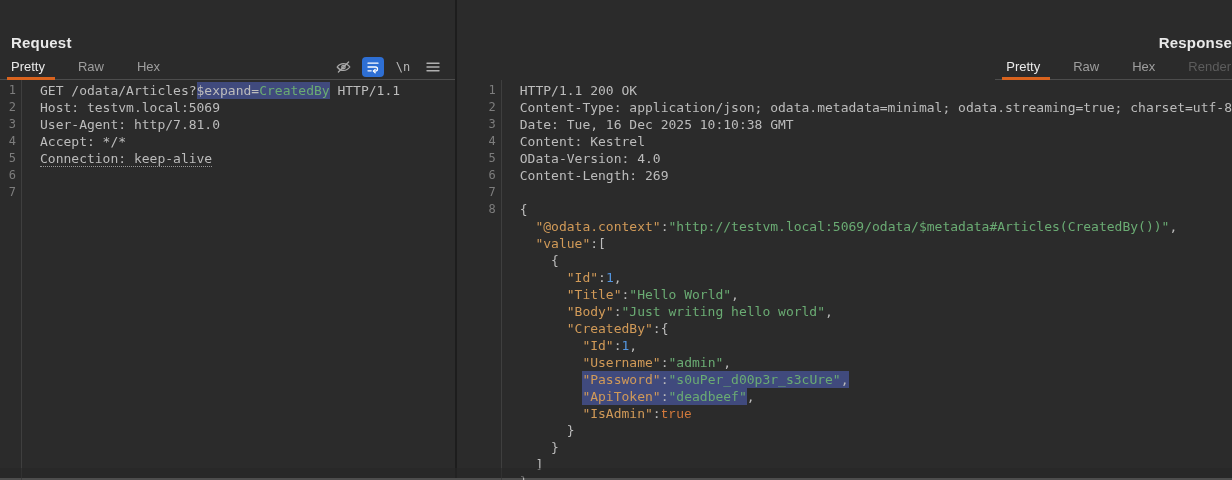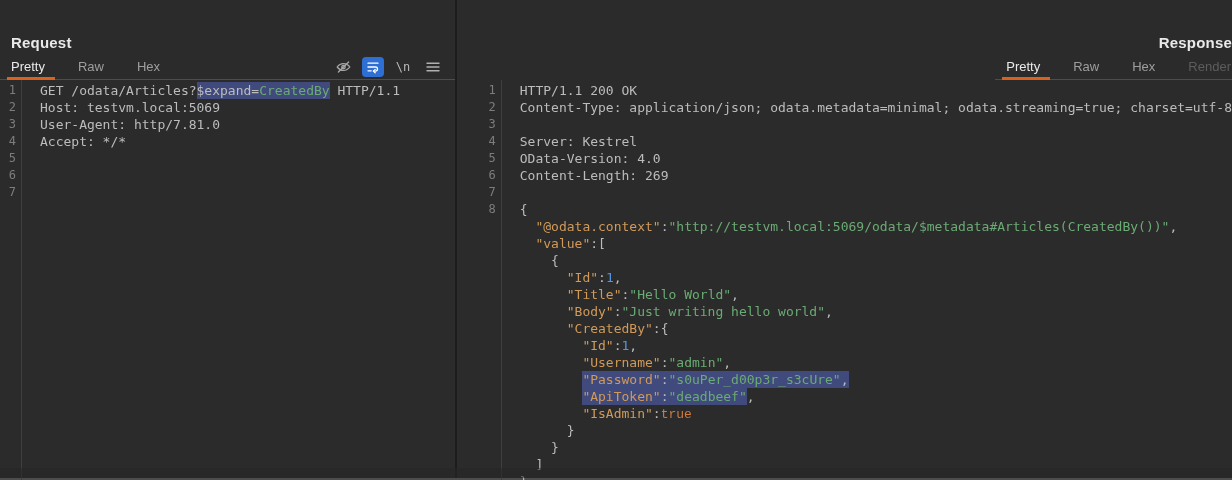--- a/index.html
+++ b/index.html
@@ -94,43 +94,43 @@
               </g>
             </svg>
           </div>
         </div>
     </div>
     <div class="editor" id="request-editor">
         <div class="row"><span class="ln">1</span><span class="lc"><span>GET /odata/Articles?</span><span class="sel">$expand=</span><span class="c-str sel">CreatedBy</span><span> HTTP/1.1</span></span></div>
         <div class="row"><span class="ln">2</span><span class="lc"><span>Host: testvm.local:5069</span></span></div>
         <div class="row"><span class="ln">3</span><span class="lc"><span>User-Agent: http/7.81.0</span></span></div>
         <div class="row"><span class="ln">4</span><span class="lc"><span>Accept: */*</span></span></div>
-        <div class="row"><span class="ln">5</span></div>
+        <div class="row"><span class="ln">5</span><span class="lc"><span class="u">Connection: keep-alive</span></span></div>
         <div class="row"><span class="ln">6</span><span class="lc"></span></div>
         <div class="row"><span class="ln">7</span><span class="lc"></span></div>
       </div>
   </div>
 
   <div class="v-divider"></div>
 
   <div class="panel response">
     <div class="panel-title">Response</div>
     <div class="tabbar">
       <div id="response-tabs" style="display:flex;gap:31px">
           <div class="tab active">Pretty</div>
           <div class="tab">Raw</div>
           <div class="tab">Hex</div>
           <div class="tab disabled">Render</div>
         </div>
     </div>
     <div class="editor" id="response-editor">
         <div class="row"><span class="ln">1</span><span class="lc"><span>HTTP/1.1 200 OK</span></span></div>
         <div class="row"><span class="ln">2</span><span class="lc"><span>Content-Type: application/json; odata.metadata=minimal; odata.streaming=true; charset=utf-8</span></span></div>
-        <div class="row"><span class="ln">3</span></div>
-        <div class="row"><span class="ln">4</span><span class="lc"><span>Server: Kestrel</span></span></div>
+        <div class="row"><span class="ln">3</span><span class="lc"><span>Date: Tue, 16 Dec 2025 10:10:38 GMT</span></span></div>
+        <div class="row"><span class="ln">4</span><span class="lc"><span>Content: Kestrel</span></span></div>
         <div class="row"><span class="ln">5</span><span class="lc"><span>OData-Version: 4.0</span></span></div>
         <div class="row"><span class="ln">6</span><span class="lc"><span>Content-Length: 269</span></span></div>
         <div class="row"><span class="ln">7</span><span class="lc"></span></div>
         <div class="row"><span class="ln">8</span><span class="lc"><span>{</span></span></div>
         <div class="row"><span class="ln"></span><span class="lc"><span>  </span><span class="c-key">"@odata.context"</span><span>:</span><span class="c-str">"http://testvm.local:5069/odata/$metadata#Articles(CreatedBy())"</span><span>,</span></span></div>
         <div class="row"><span class="ln"></span><span class="lc"><span>  </span><span class="c-key">"value"</span><span>:[</span></span></div>
         <div class="row"><span class="ln"></span><span class="lc"><span>    {</span></span></div>
         <div class="row"><span class="ln"></span><span class="lc"><span>      </span><span class="c-key">"Id"</span><span>:</span><span class="c-num">1</span><span>,</span></span></div>
         <div class="row"><span class="ln"></span><span class="lc"><span>      </span><span class="c-key">"Title"</span><span>:</span><span class="c-str">"Hello World"</span><span>,</span></span></div>
         <div class="row"><span class="ln"></span><span class="lc"><span>      </span><span class="c-key">"Body"</span><span>:</span><span class="c-str">"Just writing hello world"</span><span>,</span></span></div>

